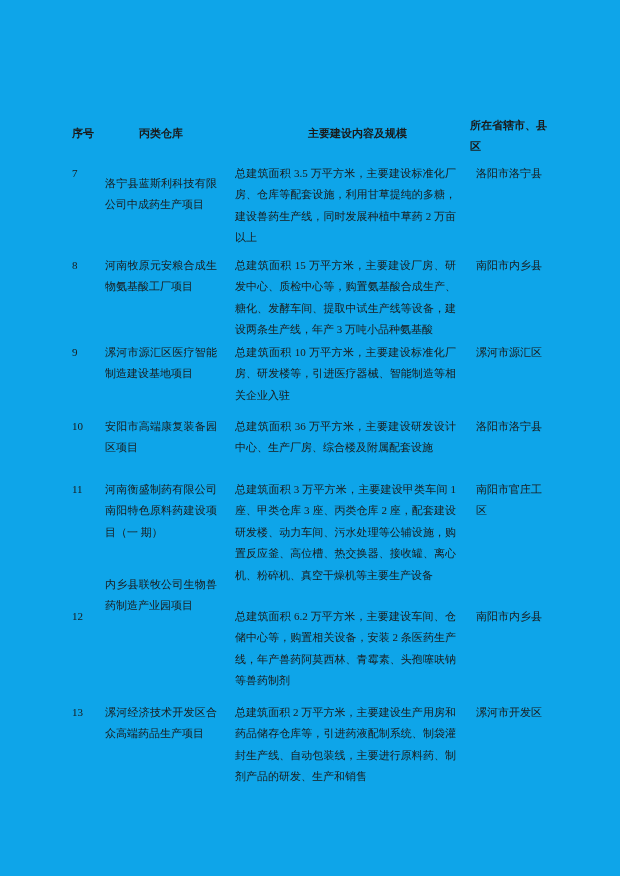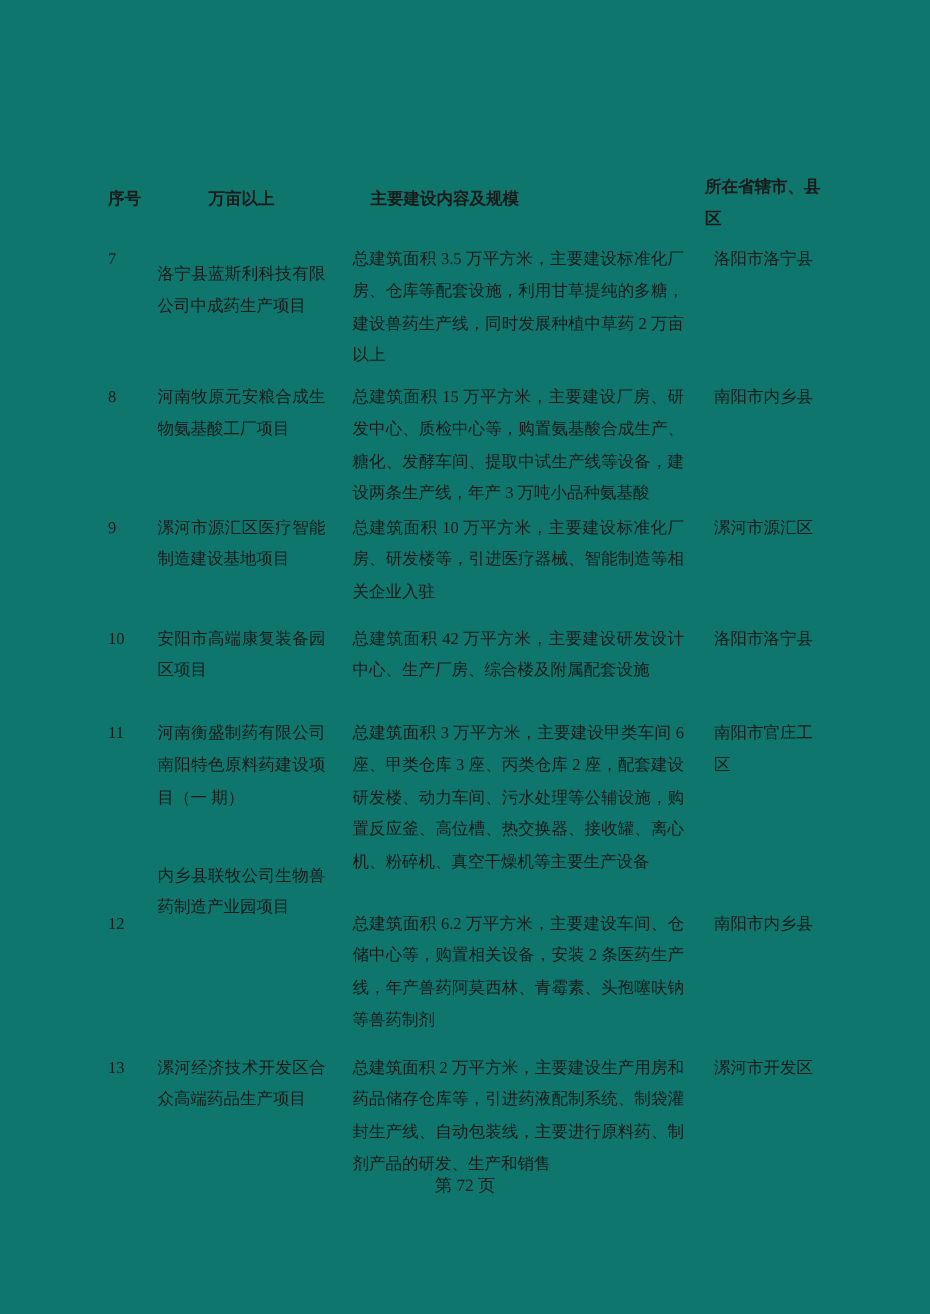--- a/index.html
+++ b/index.html
@@ -1,21 +1,21 @@
 <!DOCTYPE html>
 <html><head>
 <meta charset="utf-8">
 <style>
   html, body { margin: 0; padding: 0; background: #e8e8e8; }
   .page {
     position: relative;
     width: 620px;
     height: 876px;
     margin: 0 auto;
-    background: #0f766e;
+    background: #0ea5e9;
     font-family: "Liberation Serif", "DejaVu Serif", serif;
     font-size: 11px;
     line-height: 21.4px;
     color: #1a1a1a;
     overflow: hidden;
   }
   .cell { position: absolute; }
   
   .c1  { left: 72px;  width: 26px; }
   .c2  { left: 105px; width: 112px; text-align: justify; }
@@ -25,36 +25,36 @@
   .h {
     position: absolute;
     font-family: "Liberation Sans", "DejaVu Sans", sans-serif;
     font-weight: 600;
     font-size: 11px;
     line-height: 21.4px;
     color: #1a1a1a;
   }
   .h1 { left: 72px;  top: 123px; width: 26px; }
   .h2 { left: 105px; top: 123px; width: 112px; text-align: center; }
-  .h3 { left: 247px; top: 123px; width: 221px; text-align: left; }
+  .h3 { left: 247px; top: 123px; width: 221px; text-align: center; }
   .h4 { left: 470px; top: 115px; width: 84px;  text-align: left; }
   .footer {
     position: absolute;
     left: 0; top: 781px; width: 620px;
     text-align: center;
     font-size: 11.5px;
   }
 </style>
 </head>
 <body>
 
 <div class="page">
 
   <div class="h h1">序号</div>
-  <div class="h h2">万亩以上</div>
+  <div class="h h2">丙类仓库</div>
   <div class="h h3">主要建设内容及规模</div>
   <div class="h h4">所在省辖市、县区</div>
 
   <div>
     <div class="cell c1" style="top:163px">7</div>
     <div class="cell c2" style="top:173px">洛宁县蓝斯利科技有限公司中成药生产项目</div>
     <div class="cell c3" style="top:163px">总建筑面积 3.5 万平方米，主要建设标准化厂房、仓库等配套设施，利用甘草提纯的多糖，建设兽药生产线，同时发展种植中草药 2 万亩以上</div>
     <div class="cell c4" style="top:163px">洛阳市洛宁县</div>
   </div>
 
@@ -68,40 +68,39 @@
   <div>
     <div class="cell c1" style="top:342px">9</div>
     <div class="cell c2" style="top:342px">漯河市源汇区医疗智能制造建设基地项目</div>
     <div class="cell c3" style="top:342px">总建筑面积 10 万平方米，主要建设标准化厂房、研发楼等，引进医疗器械、智能制造等相关企业入驻</div>
     <div class="cell c4" style="top:342px">漯河市源汇区</div>
   </div>
 
   <div>
     <div class="cell c1" style="top:416px">10</div>
     <div class="cell c2" style="top:416px">安阳市高端康复装备园区项目</div>
-    <div class="cell c3" style="top:416px">总建筑面积 42 万平方米，主要建设研发设计中心、生产厂房、综合楼及附属配套设施</div>
+    <div class="cell c3" style="top:416px">总建筑面积 36 万平方米，主要建设研发设计中心、生产厂房、综合楼及附属配套设施</div>
     <div class="cell c4" style="top:416px">洛阳市洛宁县</div>
   </div>
 
   <div>
     <div class="cell c1" style="top:479px">11</div>
     <div class="cell c2" style="top:479px">河南衡盛制药有限公司南阳特色原料药建设项目（一 期）</div>
-    <div class="cell c3" style="top:479px">总建筑面积 3 万平方米，主要建设甲类车间 6 座、甲类仓库 3 座、丙类仓库 2 座，配套建设研发楼、动力车间、污水处理等公辅设施，购置反应釜、高位槽、热交换器、接收罐、离心机、粉碎机、真空干燥机等主要生产设备</div>
+    <div class="cell c3" style="top:479px">总建筑面积 3 万平方米，主要建设甲类车间 1 座、甲类仓库 3 座、丙类仓库 2 座，配套建设研发楼、动力车间、污水处理等公辅设施，购置反应釜、高位槽、热交换器、接收罐、离心机、粉碎机、真空干燥机等主要生产设备</div>
     <div class="cell c4" style="top:479px">南阳市官庄工区</div>
   </div>
 
   <div>
     <div class="cell c1" style="top:606px">12</div>
     <div class="cell c2" style="top:574px">内乡县联牧公司生物兽药制造产业园项目</div>
     <div class="cell c3" style="top:606px">总建筑面积 6.2 万平方米，主要建设车间、仓储中心等，购置相关设备，安装 2 条医药生产线，年产兽药阿莫西林、青霉素、头孢噻呋钠等兽药制剂</div>
     <div class="cell c4" style="top:606px">南阳市内乡县</div>
   </div>
 
   <div>
     <div class="cell c1" style="top:702px">13</div>
     <div class="cell c2" style="top:702px">漯河经济技术开发区合众高端药品生产项目</div>
     <div class="cell c3" style="top:702px">总建筑面积 2 万平方米，主要建设生产用房和药品储存仓库等，引进药液配制系统、制袋灌封生产线、自动包装线，主要进行原料药、制剂产品的研发、生产和销售</div>
     <div class="cell c4" style="top:702px">漯河市开发区</div>
   </div>
 
-  <div class="footer">第 72 页</div>
 
 </div>
 
 </body></html>

